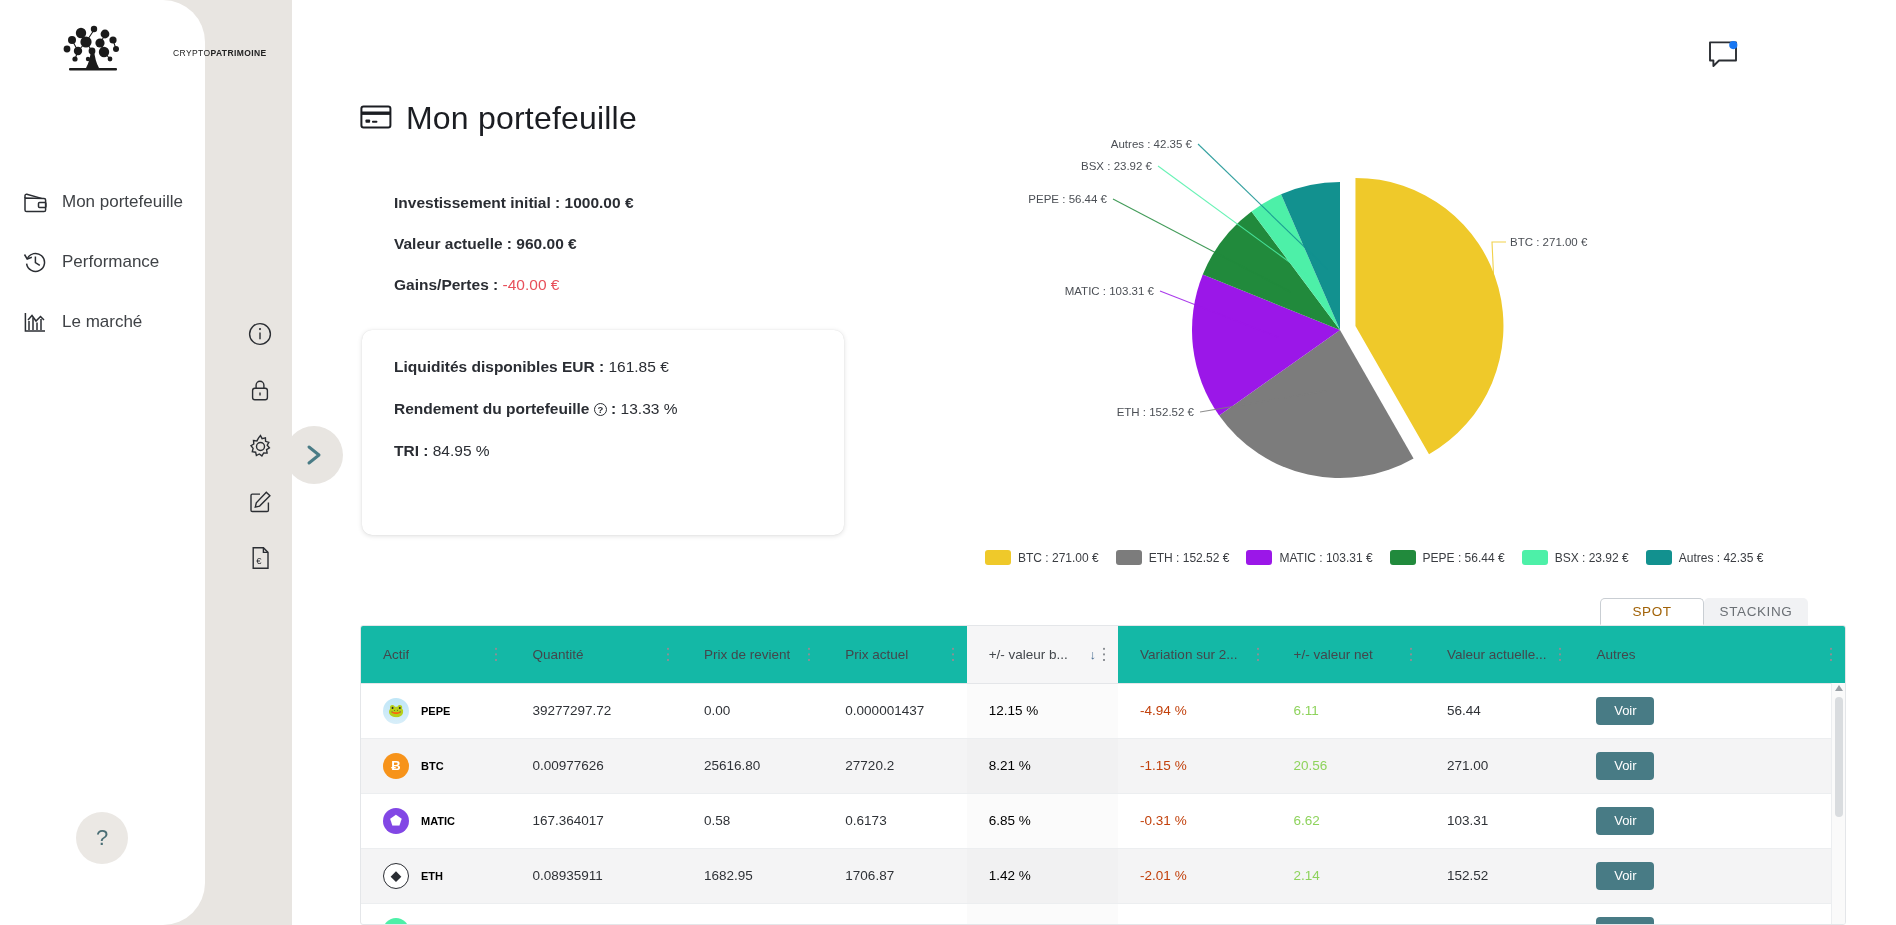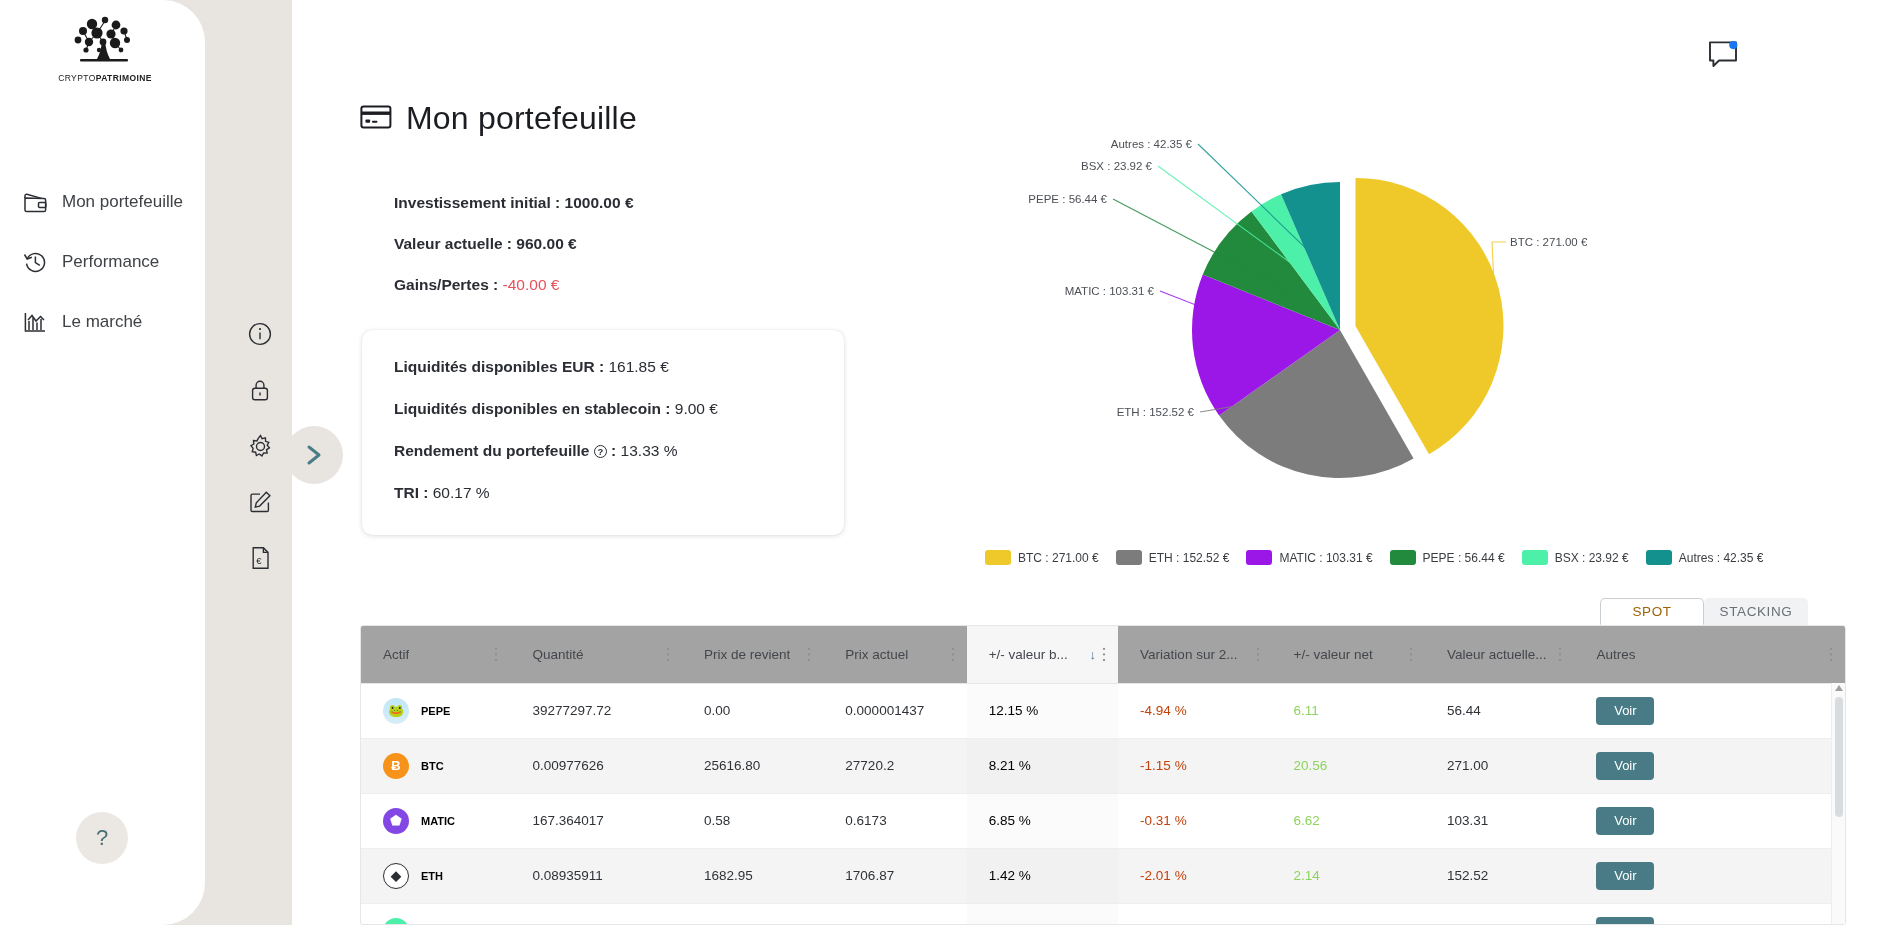--- a/index.html
+++ b/index.html
@@ -20,21 +20,21 @@
   .sidebar-panel {
     position: absolute; left: 0; top: 0; width: 205px; height: 925px;
     background: #ffffff;
     border-top-right-radius: 42px;
     border-bottom-right-radius: 42px;
   }
 
   
   .logo-wrap {
     position: absolute; left: 55px; top: 14px; width: 100px; height: 76px;
-    display: flex; flex-direction: column; align-items: center; justify-content: flex-start;
+    display: flex; align-items: center; justify-content: flex-start; gap: 40px;
   }
   .logo-text {
     font-size: 8.5px; letter-spacing: .4px; color: #222; margin-top: 1px;
     font-family: "Liberation Sans", sans-serif;
   }
   .logo-text b { font-weight: 700; }
   .logo-text .lt { font-weight: 400; }
 
   
   .nav { position: absolute; left: 22px; top: 180px; width: 180px; }
@@ -136,21 +136,21 @@
 
   
   .table-wrap {
     position: absolute; left: 360px; top: 625px; width: 1486px; height: 300px;
     background: #fff; border: 1px solid #e4e6e9; border-radius: 3px; overflow: hidden;
   }
   table.grid { width: 1484px; border-collapse: collapse; table-layout: fixed; }
   table.grid th {
     height: 57px; font-size: 13.5px; font-weight: 400; color: #43474c;
     text-align: left; padding-left: 22px; border-bottom: 1px solid #e4e6e9;
-    position: relative; background: #a3a3a3; vertical-align: middle;
+    position: relative; background: #14b8a6; vertical-align: middle;
   }
   table.grid th.sorted { background: #f6f6f7; }
   .th-in { display:flex; align-items:center; justify-content: space-between; padding-right: 12px;}
   .th-lab { white-space: nowrap; overflow: hidden; text-overflow: ellipsis; }
   .th-right { display:flex; align-items:center; gap: 6px; flex: 0 0 auto;}
   .sort-arrow { font-size: 13px; color: #5e6budget; }
   .kebab {
     display: inline-block; width: 4px; height: 17px; cursor: pointer;
     background-image: radial-gradient(circle, #8b8f94 1.1px, transparent 1.2px);
     background-size: 4px 5.6px; background-repeat: repeat-y;
@@ -341,31 +341,27 @@
     </div>
   </div>
 
   <div class="liq-card">
     <div class="inner">
       <div class="liq-line">
         <b>Liquidités disponibles EUR :</b>
         <span>161.85 €</span>
       </div>
       <div class="liq-line">
-        <b>Liquidités disponibles en stablecoin :</b>
-        <span>9.00 €</span>
-      </div>
-      <div class="liq-line">
         <b>Rendement du portefeuille</b>
         <span class="qmark">?</span><b> :</b>
         <span>13.33 %</span>
       </div>
       <div class="liq-line">
         <b>TRI :</b>
-        <span>60.17 %</span>
+        <span>84.95 %</span>
       </div>
     </div>
   </div>
 
   <div class="pie-area">
     <svg class="pie-svg" width="620" height="340" viewBox="0 0 620 340">
       <g id="pie-slices">
           <path d="M 375.46196707942676 175.8856866873411 L 375.46196707942676 27.885686687341092 A 148 148 0 0 1 449.0172467296406 304.3131792096933 Z" fill="#EFC92A"></path>
           <path d="M 360 180 L 433.55527965021383 308.4274925223523 A 148 148 0 0 1 239.16532169285455 265.45747783786203 Z" fill="#7C7C7C"></path>
           <path d="M 360 180 L 239.16532169285455 265.45747783786203 A 148 148 0 0 1 222.76654250219926 124.58359319480095 Z" fill="#9B17E8"></path>

